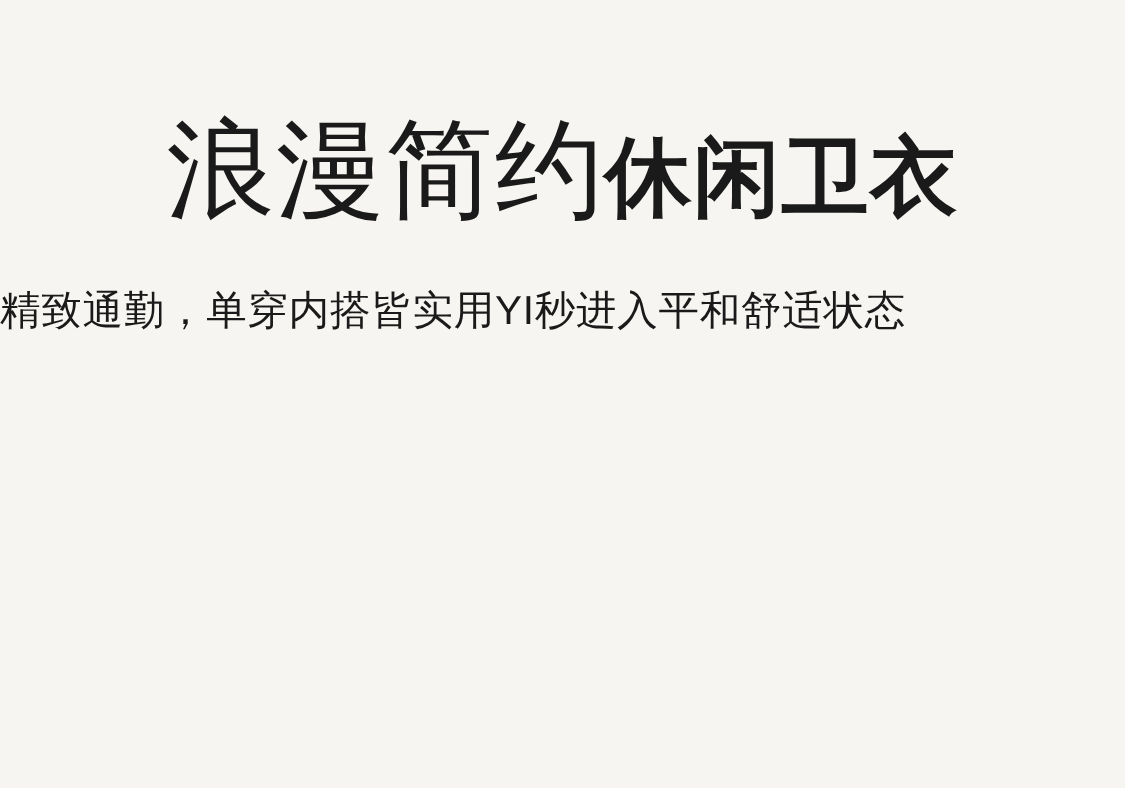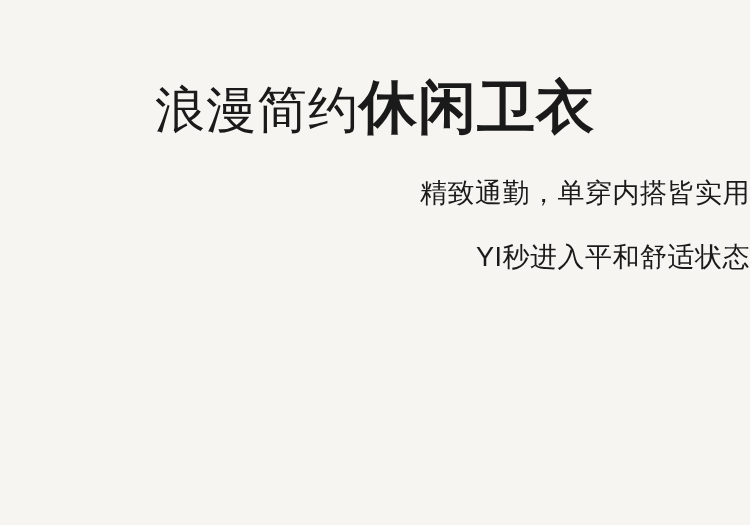--- a/index.html
+++ b/index.html
@@ -23,36 +23,36 @@
     align-items: center;
   }
   .headline {
     margin-top: 78px;
     text-align: center;
     white-space: nowrap;
     line-height: 1;
     color: #1a1a1a;
   }
   .headline .light {
-    font-size: 50px;
+    font-size: 72px;
     font-weight: 400;
     letter-spacing: 1px;
   }
   .headline .bold {
     font-size: 58px;
     font-weight: 700;
     letter-spacing: 1px;
     margin-top: 40px;
   }
   .lines {
     margin-top: 44px;
     width: 100%;
     display: flex;
-    flex-direction: column;
-    align-items: flex-end;
+    flex-direction: row;
+    align-items: flex-start;
   }
   .line {
     font-size: 27px;
     font-weight: 400;
     color: #1a1a1a;
     letter-spacing: 0.5px;
     text-align: center;
     line-height: 1;
     margin-bottom: 37px;
     white-space: nowrap;

